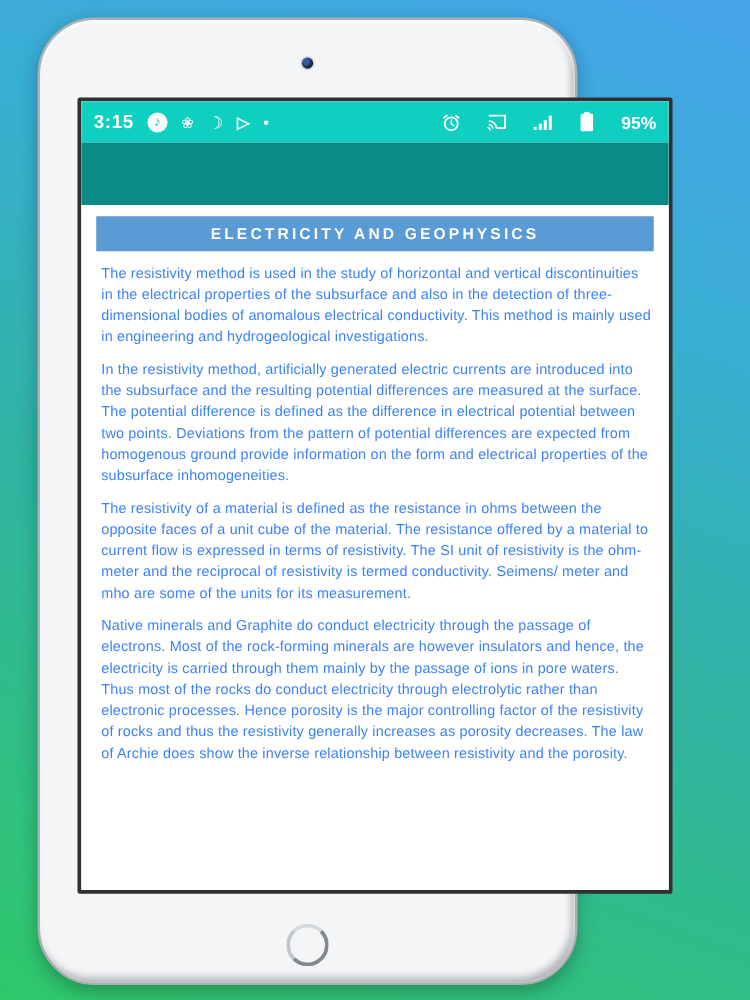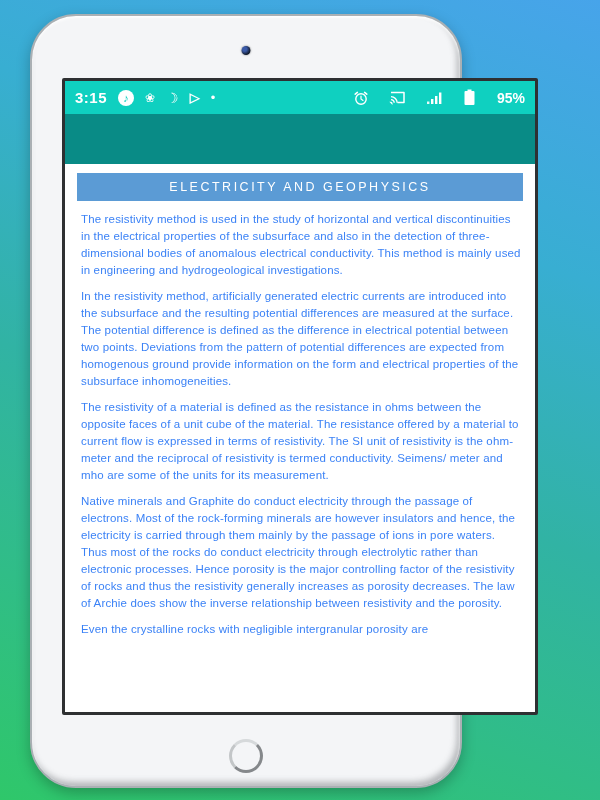--- a/index.html
+++ b/index.html
@@ -47,21 +47,21 @@
   }
   .ic-flower { font-size:12px; }
   .ic-moon { font-size:14px; display:inline-block; transform:scaleX(-1); }
   .ic-play { font-size:13px; font-weight:bold; }
   .ic-dot { font-size:13px; }
   .sb-batt-text { font-weight:bold; font-size:14px; margin-left:2px; }
   .appbar { height:50px; background:#098b86; }
   .content { background:#fff; height:551px; overflow:hidden; }
   .banner {
     margin:9px 12px 0 12px; height:28px; background:#5b9bd5;
-    color:#fff; font-weight:normal; font-size:12.5px; letter-spacing:2.5px;
+    color:#fff; font-weight:bold; font-size:12.5px; letter-spacing:2.5px;
     text-align:center; line-height:28px;
   }
   .paras { padding:10px 14px 0 16px; color:#3b82f6; }
   .paras p {
     font-size:11.5px; line-height:17px; letter-spacing:.15px;
     margin-bottom:9px;
   }
   svg.sbi { display:block; }
 </style>
 </head>
@@ -115,20 +115,19 @@
 
     <div class="appbar"></div>
 
     <div class="content">
       <div class="banner">ELECTRICITY AND GEOPHYSICS</div>
       <div class="paras">
         <p>The resistivity method is used in the study of horizontal and vertical discontinuities in the electrical properties of the subsurface and also in the detection of three-dimensional bodies of anomalous electrical conductivity. This method is mainly used in engineering and hydrogeological investigations.</p>
         <p>In the resistivity method, artificially generated electric currents are introduced into the subsurface and the resulting potential differences are measured at the surface. The potential difference is defined as the difference in electrical potential between two points. Deviations from the pattern of potential differences are expected from homogenous ground provide information on the form and electrical properties of the subsurface inhomogeneities.</p>
         <p>The resistivity of a material is defined as the resistance in ohms between the opposite faces of a unit cube of the material. The resistance offered by a material to current flow is expressed in terms of resistivity. The SI unit of resistivity is the ohm-meter and the reciprocal of resistivity is termed conductivity. Seimens/ meter and mho are some of the units for its measurement.</p>
         <p>Native minerals and Graphite do conduct electricity through the passage of electrons. Most of the rock-forming minerals are however insulators and hence, the electricity is carried through them mainly by the passage of ions in pore waters. Thus most of the rocks do conduct electricity through electrolytic rather than electronic processes. Hence porosity is the major controlling factor of the resistivity of rocks and thus the resistivity generally increases as porosity decreases. The law of Archie does show the inverse relationship between resistivity and the porosity.</p>
-        <p>Even the crystalline rocks with negligible intergranular porosity are</p>
       </div>
     </div>
 
   </div>
 
   <div class="home-ring"></div>
 </div>
 
 </body></html>

